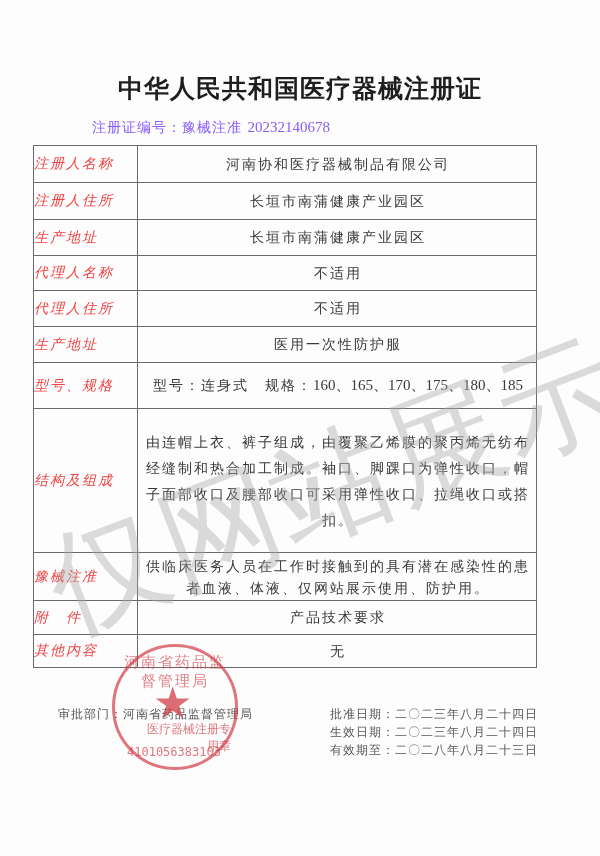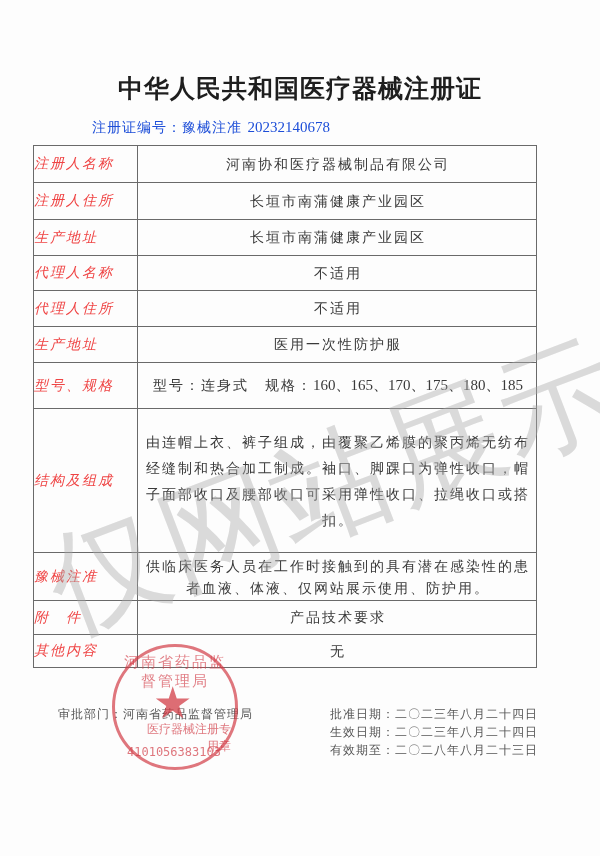--- a/index.html
+++ b/index.html
@@ -6,21 +6,21 @@
   body {
     width:600px; height:856px; background:#fdfdfd; position:relative; overflow:hidden;
     font-family: "DejaVu Serif", "Liberation Serif", serif; color:#333;
   }
   .title {
     position:absolute; left:0; top:72px; width:600px; text-align:center;
     font-size:25px; font-weight:bold; color:#1e1e1e; letter-spacing:1px;
     font-family: "DejaVu Serif", "Liberation Serif", serif;
   }
   .regno {
-    position:absolute; left:92px; top:119px; font-size:14px; color:#1d4ed8;
+    position:absolute; left:92px; top:119px; font-size:14px; color:#8b5cf6;
     letter-spacing:1px;
   }
   .regno .num { font-family: "Liberation Serif", "DejaVu Serif", serif; font-size:15px; letter-spacing:0; }
   table.cert {
     position:absolute; left:33px; top:145px; width:504px;
     border-collapse:collapse; font-size:14px; color:#3a3a3a;
   }
   table.cert td {
     border:1.2px solid #6a6a6a; padding:0; vertical-align:middle;
   }

